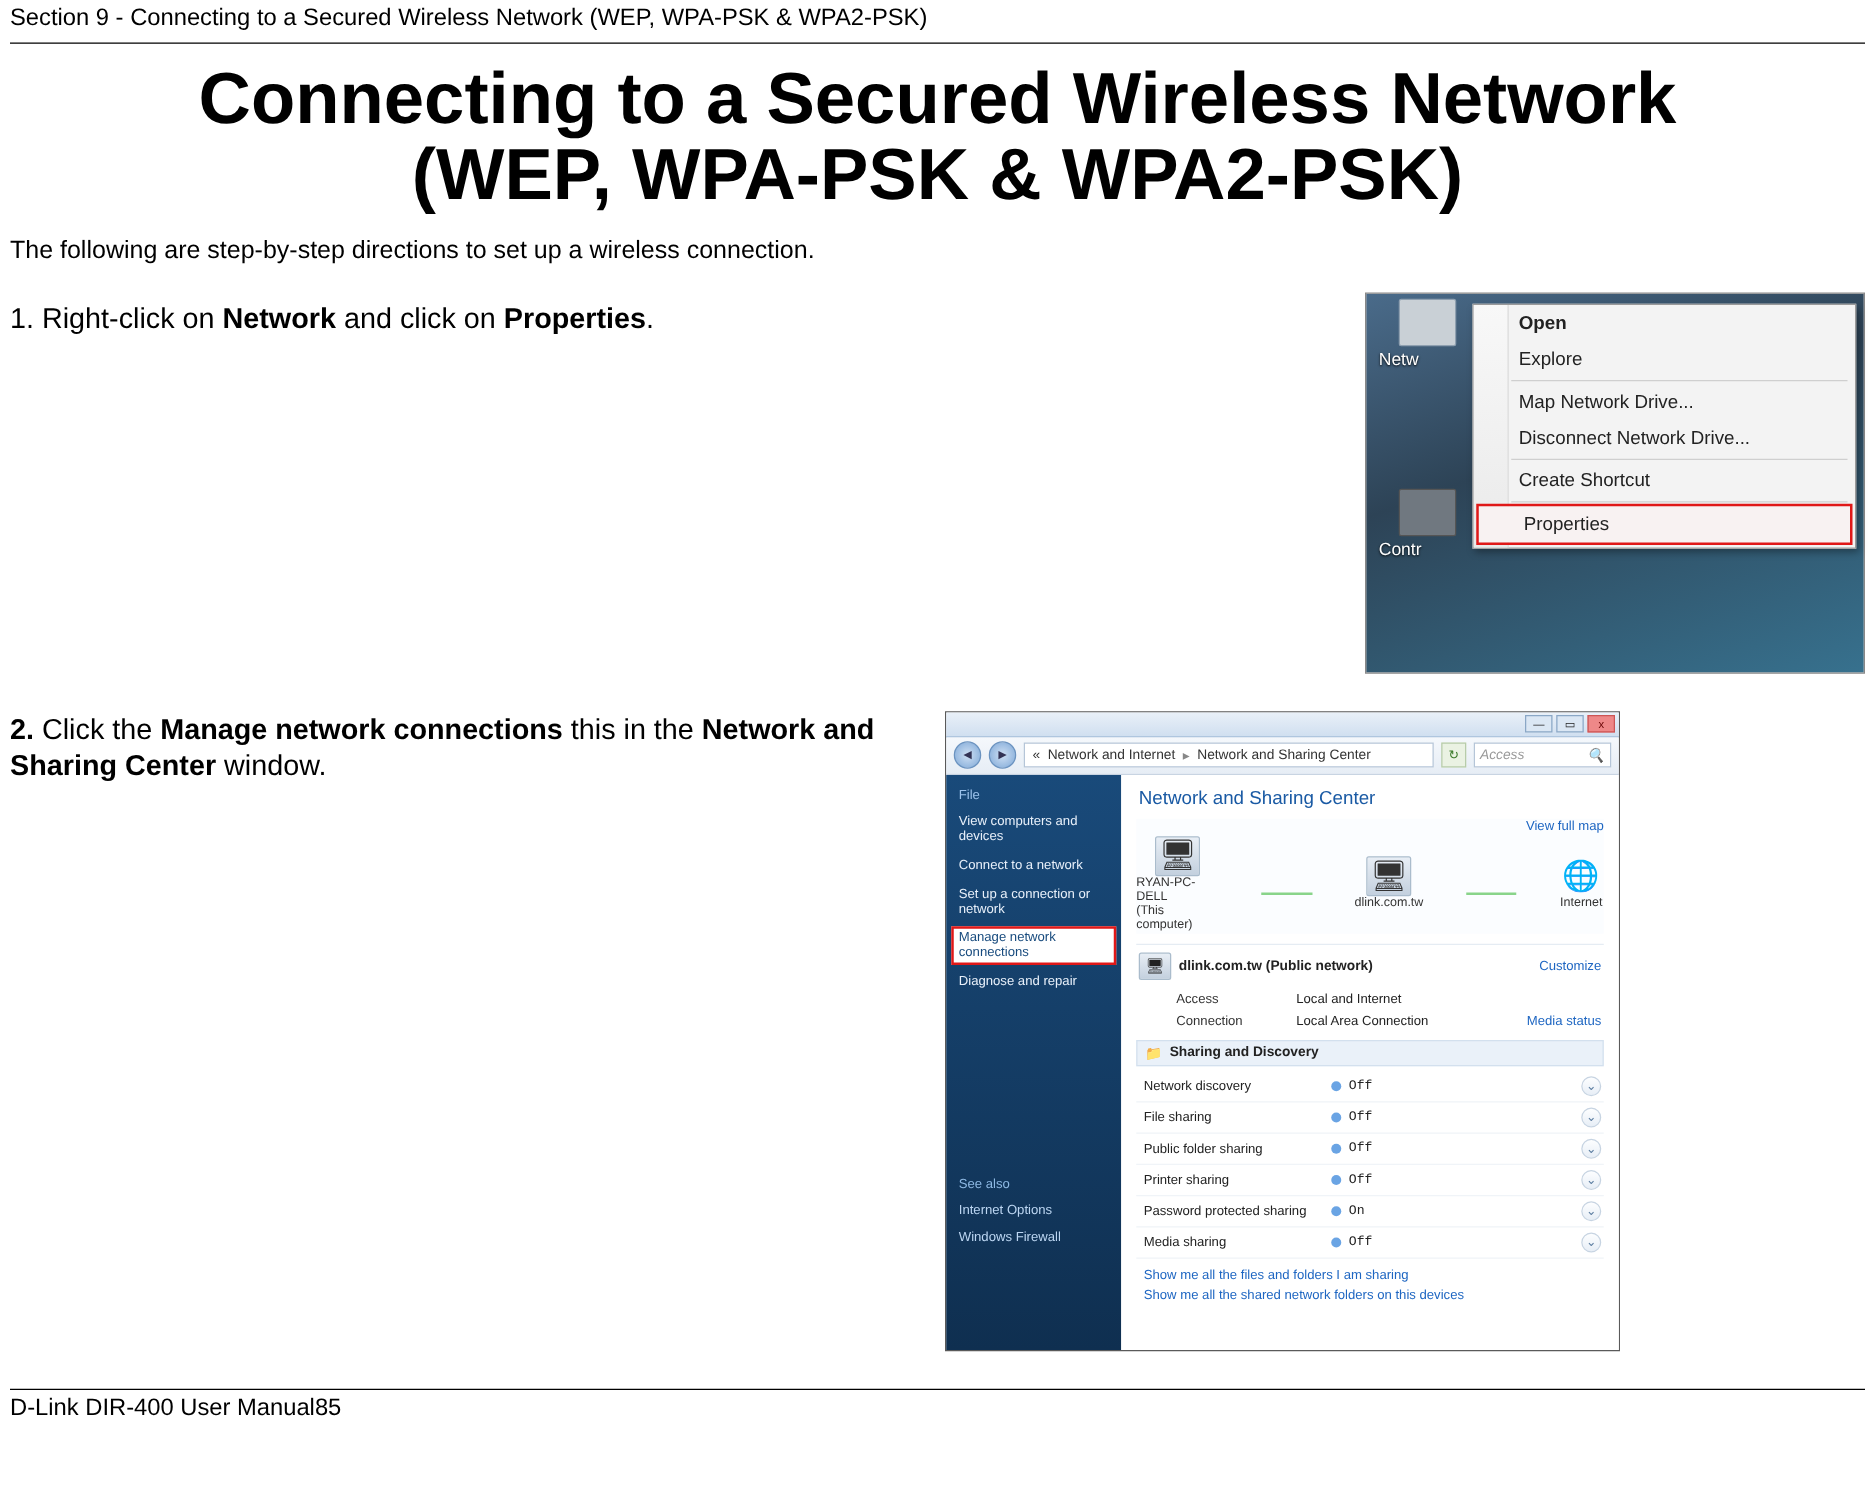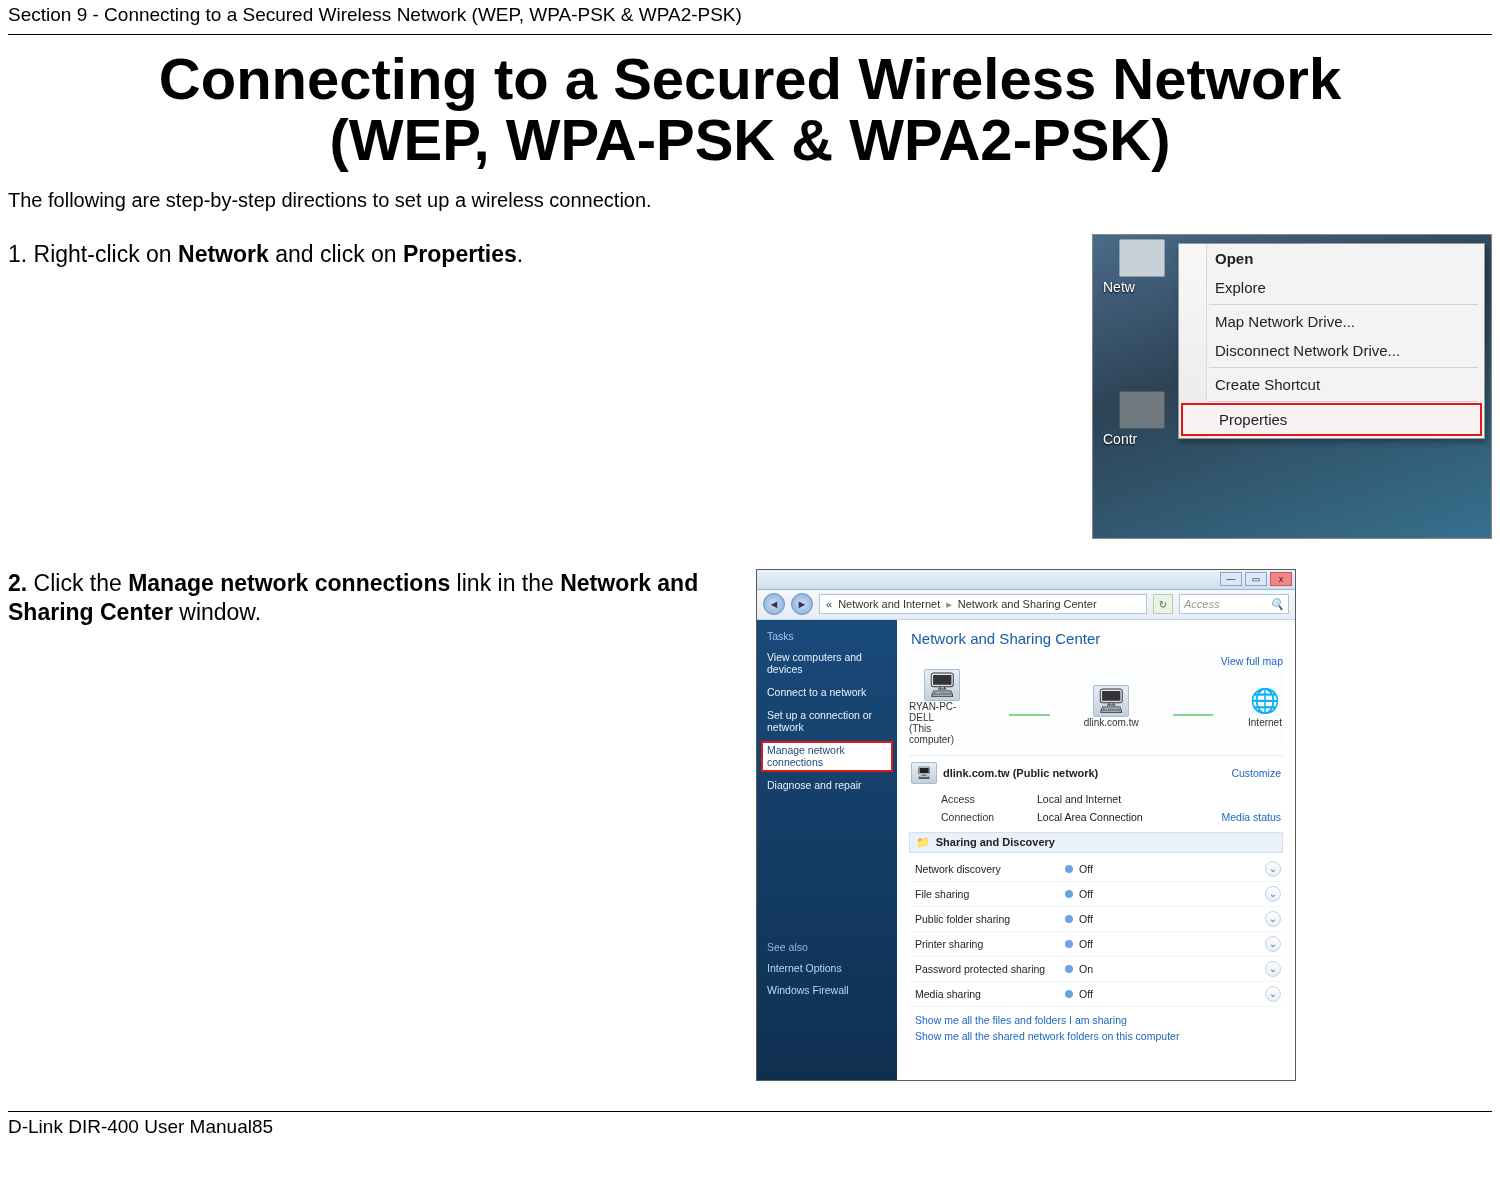--- a/index.html
+++ b/index.html
@@ -176,21 +176,21 @@
       background:#eaf1f9; border:1px solid #d3e0ee; padding:3px 6px; margin:6px 0 4px 0; font-weight:bold; font-size:11px;
     }
     .sharing-bar .ico { color:#3a8a3a; }
     .srow {
       display:flex; align-items:center; padding:4px 2px 4px 6px; font-size:10.5px;
       border-bottom:1px solid #f0f4f8;
     }
     .srow:last-of-type { border-bottom:0; }
     .srow .lbl { width:150px; }
     .srow .dot { width:8px; height:8px; border-radius:50%; background:#6aa4e4; margin-right:6px; }
-    .srow .val { flex:1; }
+    .srow .val { flex:1;font-family:Liberation Mono, monospace; }
     .chev {
       width:16px; height:16px; border:1px solid #c7d4e2; border-radius:50%;
       display:flex; align-items:center; justify-content:center; color:#5b7da0; font-size:10px;
       background:linear-gradient(#fdfeff,#e7eef6);
     }
     .bottom-links { padding:6px 2px 0 6px; color:#1e66c2; font-size:10.5px; line-height:1.5; }
 
     .footer {
       display:flex; justify-content:flex-start;
       border-top:1.5px solid #000;
@@ -234,21 +234,21 @@
         <div class="ctx-item">Create Shortcut</div>
         <div class="ctx-sep"></div>
         <div class="ctx-item ctx-highlight">Properties</div>
         <span class="ctx-cursor">↖</span>
       </div>
     </div>
   </div>
 
   <div class="step-row">
     <div class="step-text" style="max-width:720px;">
-      <b>2. </b><span>Click the </span><b>Manage network connections</b><span> link in the </span><b>Network and Sharing Center</b><span> window.</span>
+      <b>2. </b><span>Click the </span><b>Manage network connections</b><span> this in the </span><b>Network and Sharing Center</b><span> window.</span>
     </div>
 
     <div class="fig2">
       <div class="win-title">
         <div class="win-btn">—</div>
         <div class="win-btn">▭</div>
         <div class="win-btn close">x</div>
       </div>
       <div class="toolbar">
         <div class="nav-circle">◄</div>
@@ -260,21 +260,21 @@
           <span>Network and Sharing Center</span>
         </div>
         <div class="refresh">↻</div>
         <div class="search">
           <span>Access</span>
           <span>🔍</span>
         </div>
       </div>
       <div class="body">
         <div class="sidebar">
-          <div class="hdr">Tasks</div>
+          <div class="hdr">File</div>
           <div class="item">View computers and devices</div>
           <div class="item">Connect to a network</div>
           <div class="item">Set up a connection or network</div>
           <div class="item hl">Manage network connections</div>
           <div class="item">Diagnose and repair</div>
           <div class="gap"></div>
           <div class="also">See also</div>
           <div class="item" style="color:#bcd6f2;">Internet Options</div>
           <div class="item" style="color:#bcd6f2;">Windows Firewall</div>
         </div>
@@ -354,21 +354,21 @@
           </div>
           <div class="srow">
             <span class="lbl">Media sharing</span>
             <span class="dot"></span>
             <span class="val">Off</span>
             <span class="chev">⌄</span>
           </div>
 
           <div class="bottom-links">
             <div>Show me all the files and folders I am sharing</div>
-            <div>Show me all the shared network folders on this computer</div>
+            <div>Show me all the shared network folders on this devices</div>
           </div>
         </div>
       </div>
     </div>
   </div>
 
   <div class="footer">
     <span>D-Link DIR-400 User Manual</span>
     <span>85</span>
   </div>

